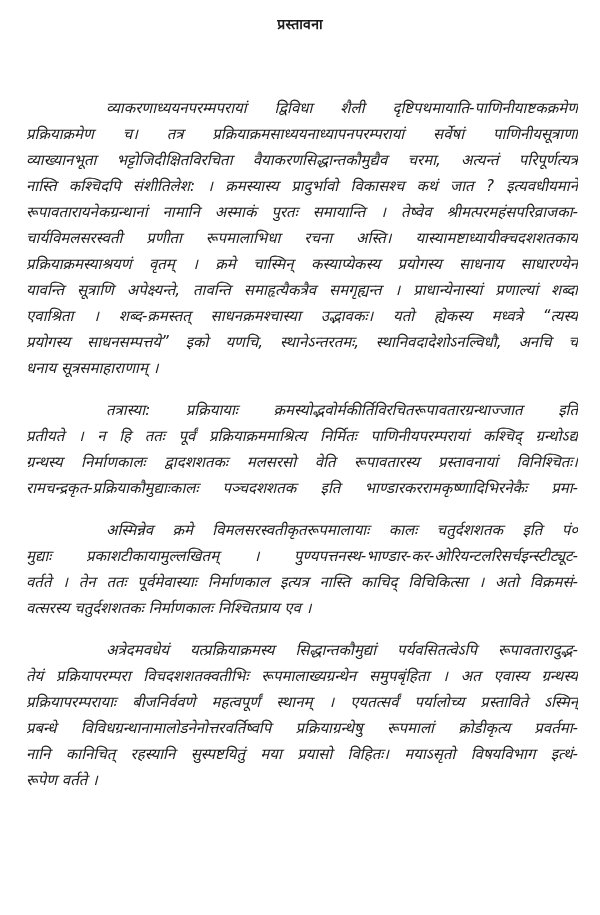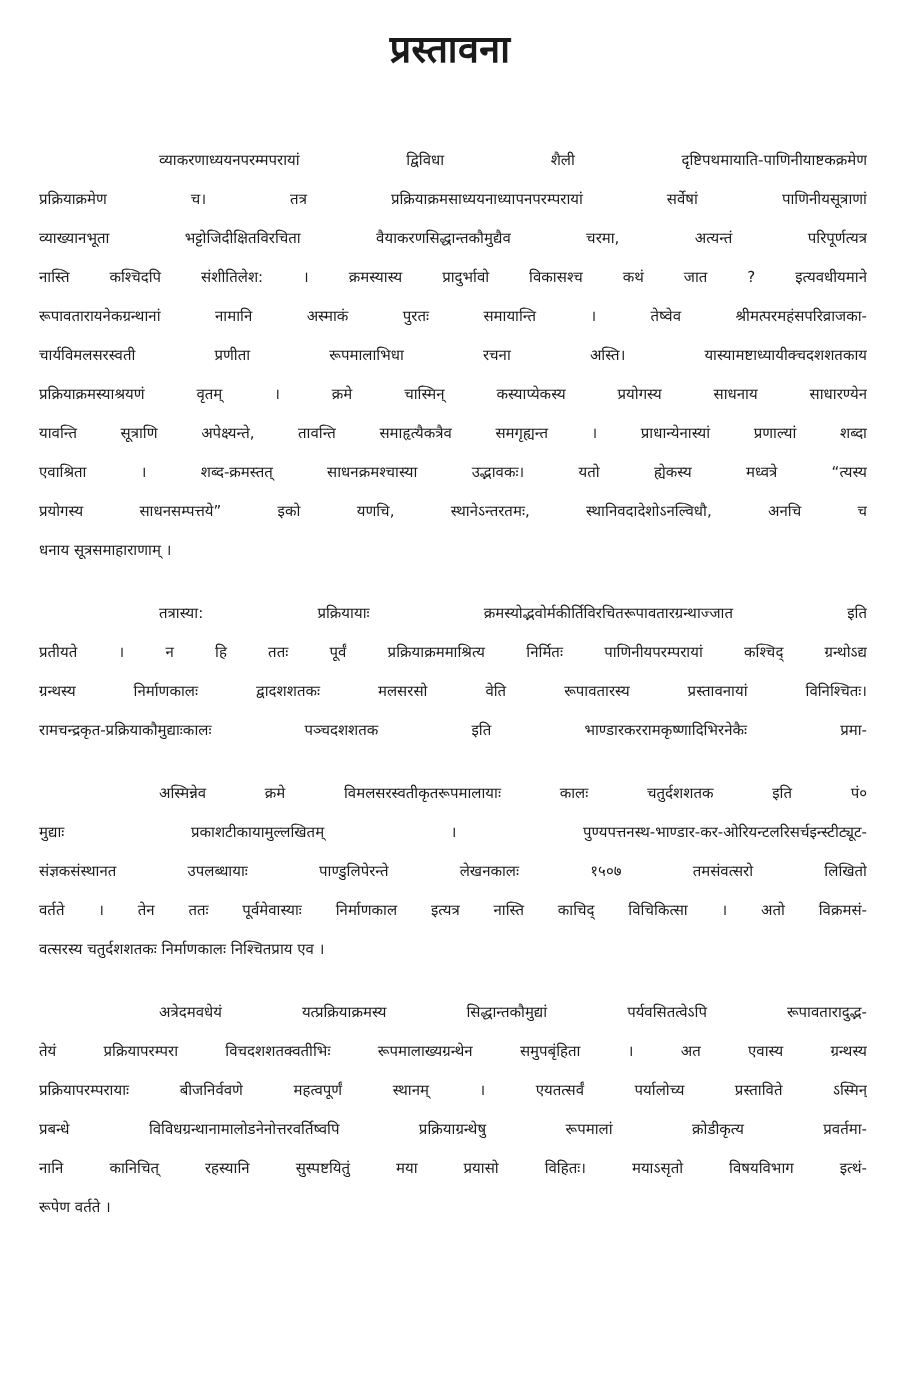--- a/index.html
+++ b/index.html
@@ -20,39 +20,40 @@
       left: 0; top: 0;
       width: 600px;
       height: 915px;
     }
     .title {
       position: absolute;
       top: 14px;
       left: 0;
       width: 600px;
       text-align: center;
-      font-size: 25px;
+      font-size: 14px;
       font-weight: bold;
       letter-spacing: 0.3px;
     }
     .body-text {
       position: absolute;
       left: 26px;
       width: 552px;
       top: 95px;
     }
     .line {
       display: block;
       height: 26px;
       line-height: 26px;
-      font-size: 10px;
+      font-size: 15px;
       white-space: nowrap;
       text-align: justify;
       text-align-last: justify;
       overflow: hidden;
+      font-style: italic;
     }
     .line.last {
       text-align-last: left;
     }
     .line.indent {
       padding-left: 80px;
     }
     .para-gap {
       height: 16px;
     }
@@ -84,21 +85,20 @@
       <span class="line indent">तत्रास्या: प्रक्रियायाः क्रमस्योद्भवोर्मकीर्तिविरचितरूपावतारग्रन्थाज्जात इति</span>
       <span class="line">प्रतीयते । न हि ततः पूर्वं प्रक्रियाक्रममाश्रित्य निर्मितः पाणिनीयपरम्परायां कश्चिद् ग्रन्थोऽद्य</span>
       <span class="line">ग्रन्थस्य निर्माणकालः द्वादशशतकः मलसरसो वेति रूपावतारस्य प्रस्तावनायां विनिश्चितः।</span>
       <span class="line">रामचन्द्रकृत-प्रक्रियाकौमुद्याःकालः पञ्चदशशतक इति भाण्डारकररामकृष्णादिभिरनेकैः प्रमा-</span>
     </div>
     <div class="para-gap"></div>
 
     <div>
       <span class="line indent">अस्मिन्नेव क्रमे विमलसरस्वतीकृतरूपमालायाः कालः चतुर्दशशतक इति पं०</span>
       <span class="line">मुद्याः प्रकाशटीकायामुल्लखितम् । पुण्यपत्तनस्थ-भाण्डार-कर-ओरियन्टलरिसर्चइन्स्टीट्यूट-</span>
-      <span class="line">संज्ञकसंस्थानत उपलब्धायाः पाण्डुलिपेरन्ते लेखनकालः १५०७ तमसंवत्सरो लिखितो</span>
       <span class="line">वर्तते । तेन ततः पूर्वमेवास्याः निर्माणकाल इत्यत्र नास्ति काचिद् विचिकित्सा । अतो विक्रमसं-</span>
       <span class="line last">वत्सरस्य चतुर्दशशतकः निर्माणकालः निश्चितप्राय एव ।</span>
     </div>
     <div class="para-gap"></div>
 
     <div>
       <span class="line indent">अत्रेदमवधेयं यत्प्रक्रियाक्रमस्य सिद्धान्तकौमुद्यां पर्यवसितत्वेऽपि रूपावतारादुद्भ-</span>
       <span class="line">तेयं प्रक्रियापरम्परा विचदशशतक्वतीभिः रूपमालाख्यग्रन्थेन समुपबृंहिता । अत एवास्य ग्रन्थस्य</span>
       <span class="line">प्रक्रियापरम्परायाः बीजनिर्ववणे महत्वपूर्णं स्थानम् । एयतत्सर्वं पर्यालोच्य प्रस्ताविते ऽस्मिन्</span>
       <span class="line">प्रबन्धे विविधग्रन्थानामालोडनेनोत्तरवर्तिष्वपि प्रक्रियाग्रन्थेषु रूपमालां क्रोडीकृत्य प्रवर्तमा-</span>

